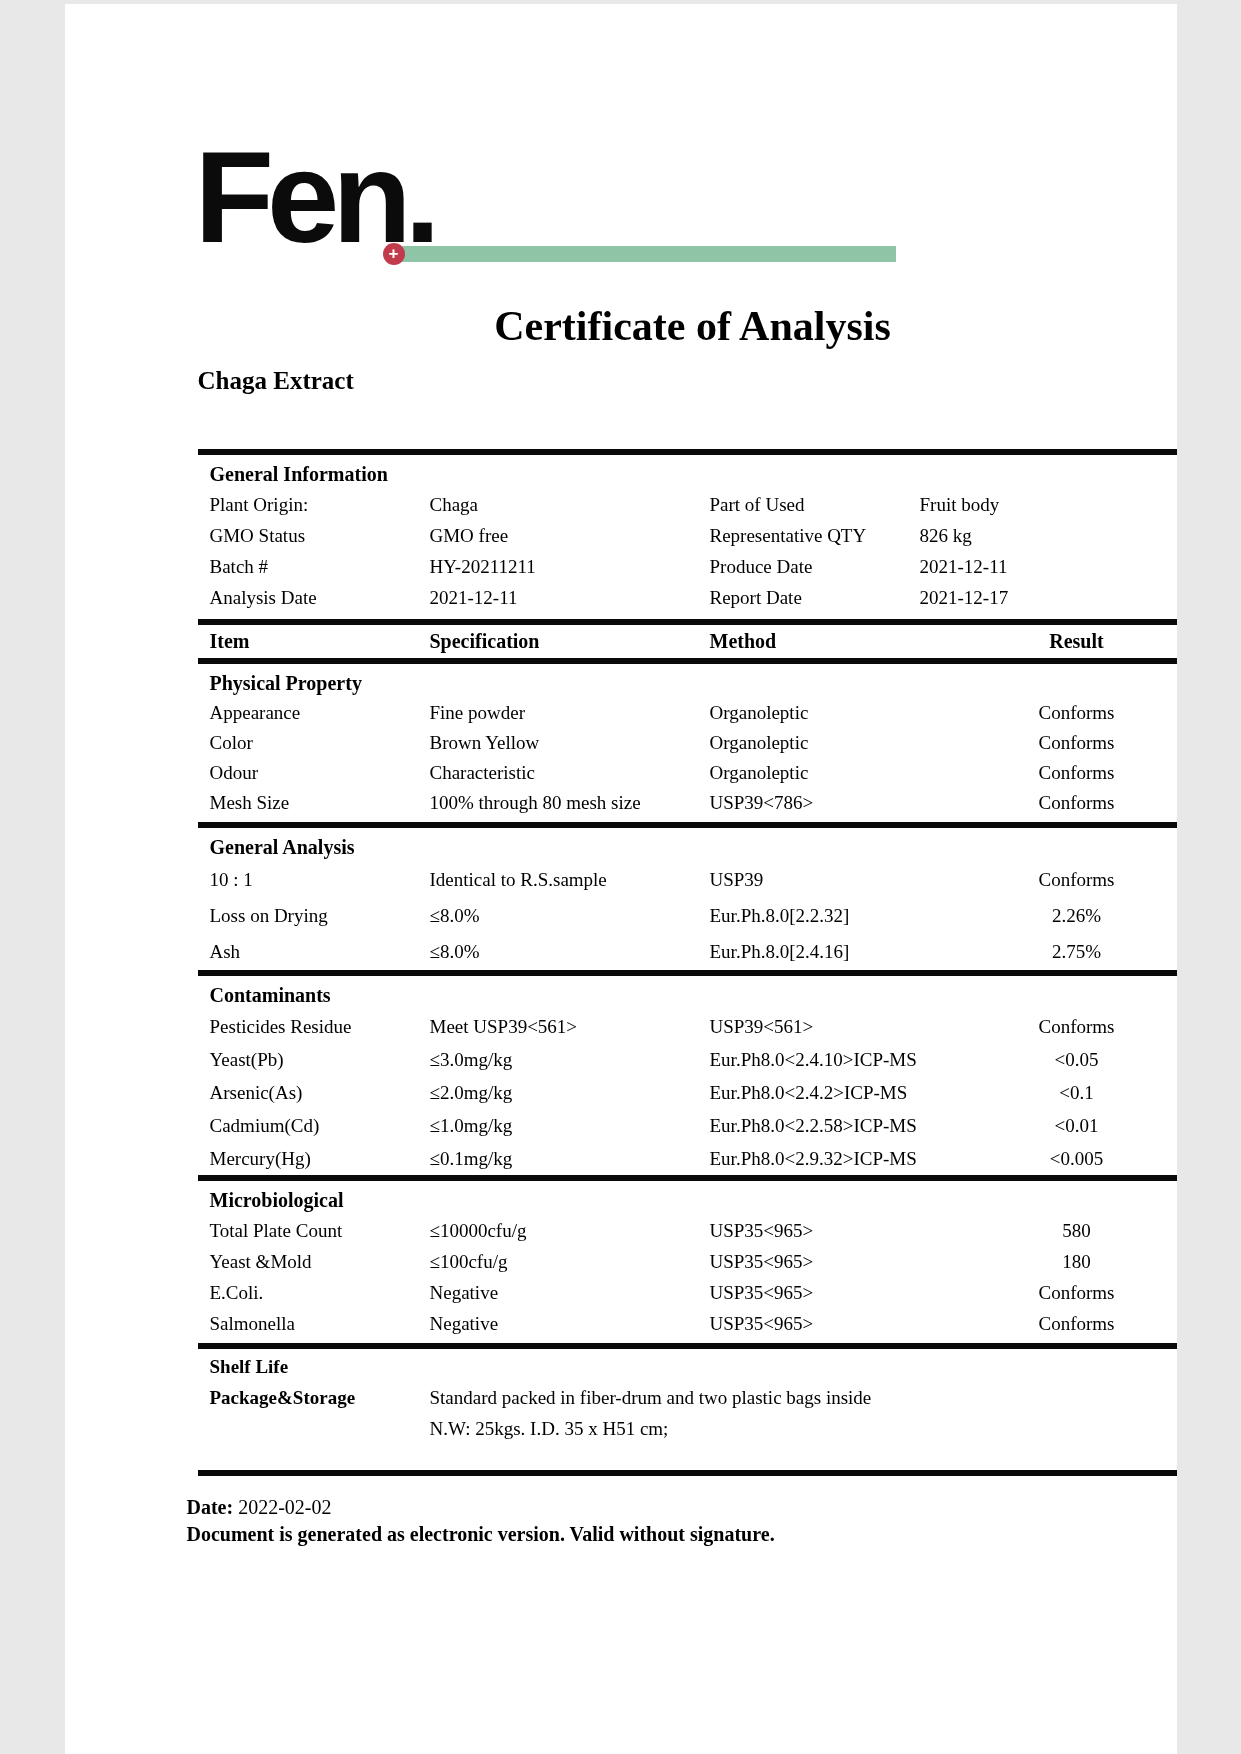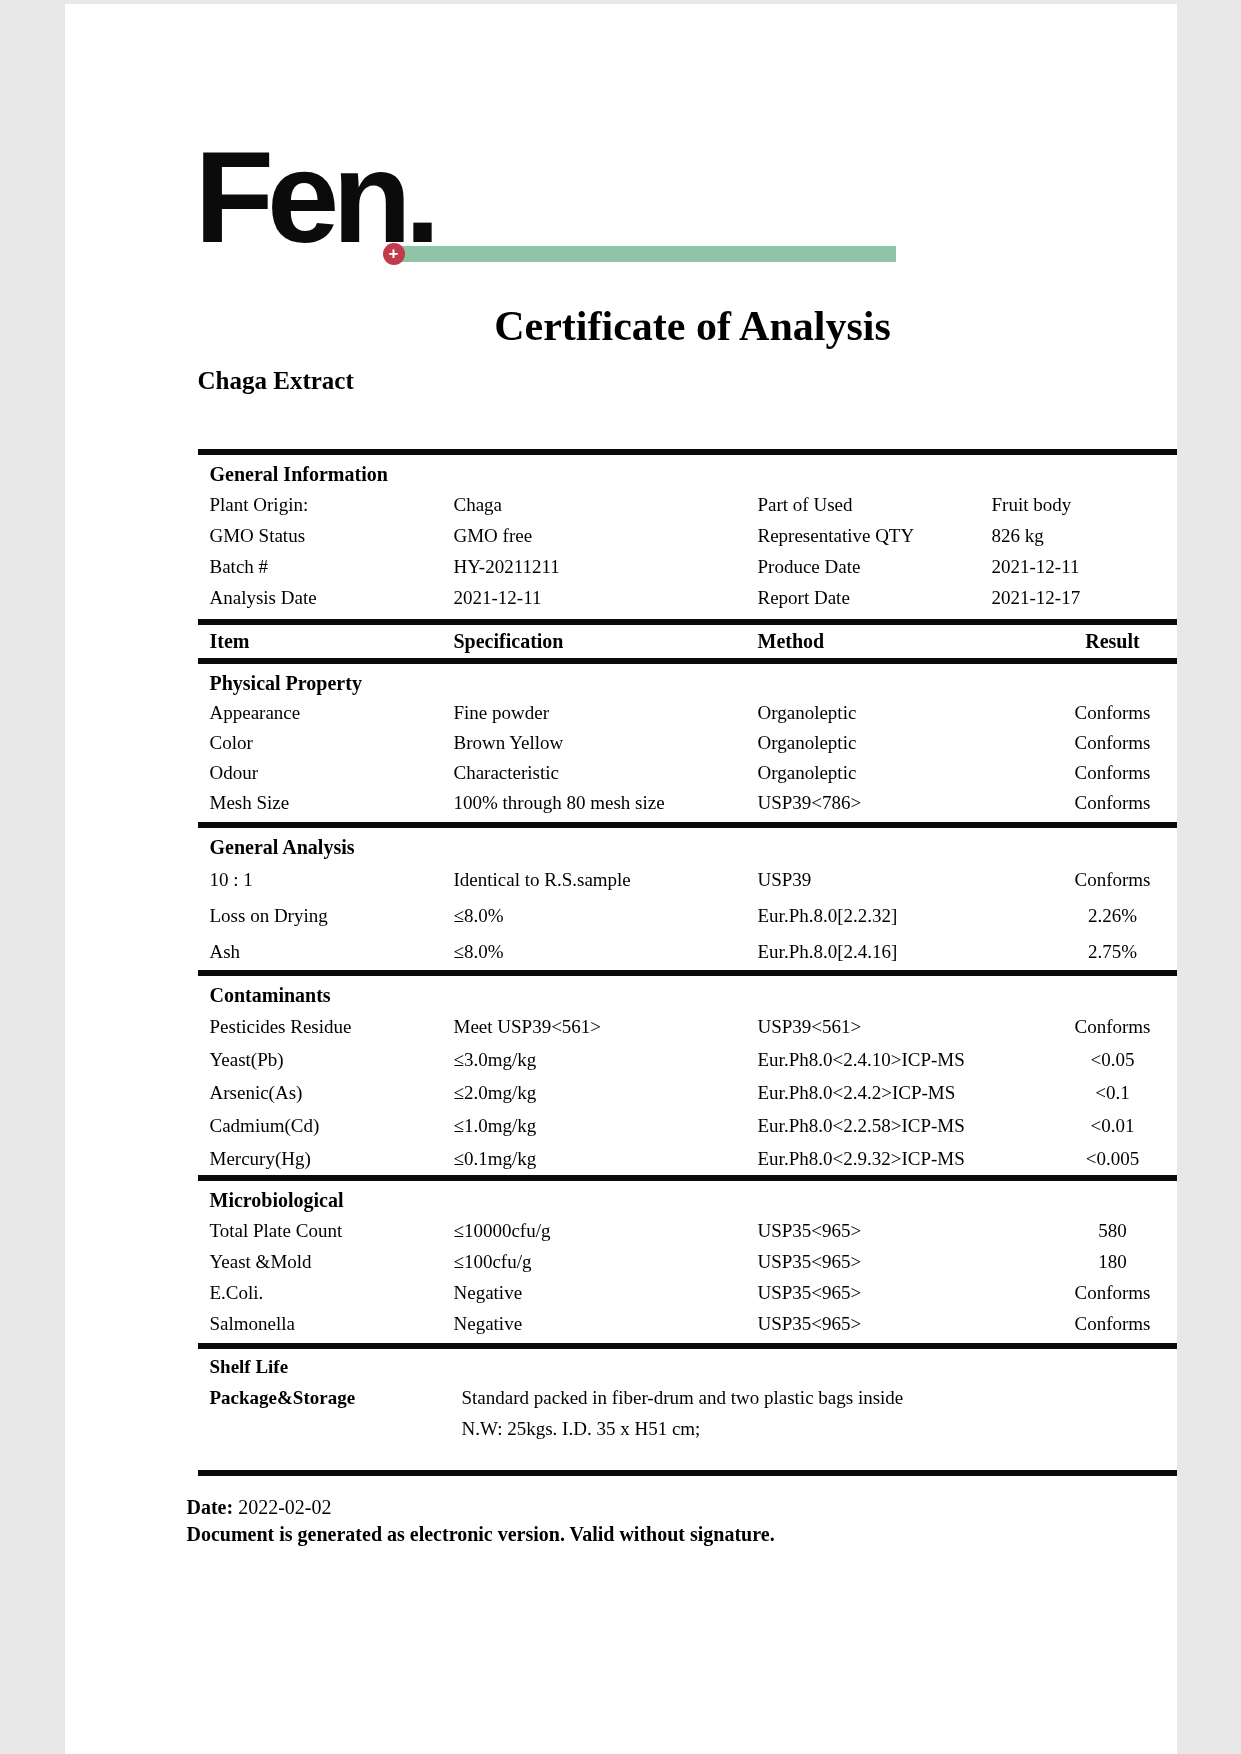--- a/index.html
+++ b/index.html
@@ -30,29 +30,29 @@
   .doc-subtitle{
     position:absolute;left:133px;width:990px;top:363px;
     text-align:left;font-weight:bold;font-size:25px;
   }
   
   .coa{position:absolute;left:133px;top:445px;width:990px;font-size:19px;}
   .rule{height:6px;background:#0a0a0a;}
   .sec-heading{font-weight:bold;font-size:20px;padding:6px 0 2px 12px;height:26px;line-height:26px;}
   .grid-row{
     display:grid;grid-template-columns:220px 280px 210px 1fr;
-    padding-left:12px;align-items:center;gap:24px;
+    padding-left:12px;align-items:center;
   }
   .h31{height:31px;} .h30{height:30px;} .h33{height:33px;} .h36{height:36px;}
   .pad-b6{padding-bottom:6px;} .pad-b4{padding-bottom:4px;}
   .head-row{height:33px;font-weight:bold;font-size:20px;}
   .center-cell{text-align:center;padding-left:46px;}
   .cell{white-space:nowrap;overflow:visible;}
   
-  .storage-row{display:grid;grid-template-columns:220px 1fr;padding-left:12px;align-items:center;gap:32px;}
+  .storage-row{display:grid;grid-template-columns:220px 1fr;padding-left:12px;align-items:center;}
   .storage-row .lbl{font-weight:bold;}
   .storage-gap{height:26px;}
   .storage-pad{padding-top:2px;}
   
   .footer{position:absolute;left:122px;top:1492px;font-size:20px;}
   .footer .line1{margin-bottom:4px;}
   .footer .bold{font-weight:bold;}
 </style>
 </head>
 <body>

